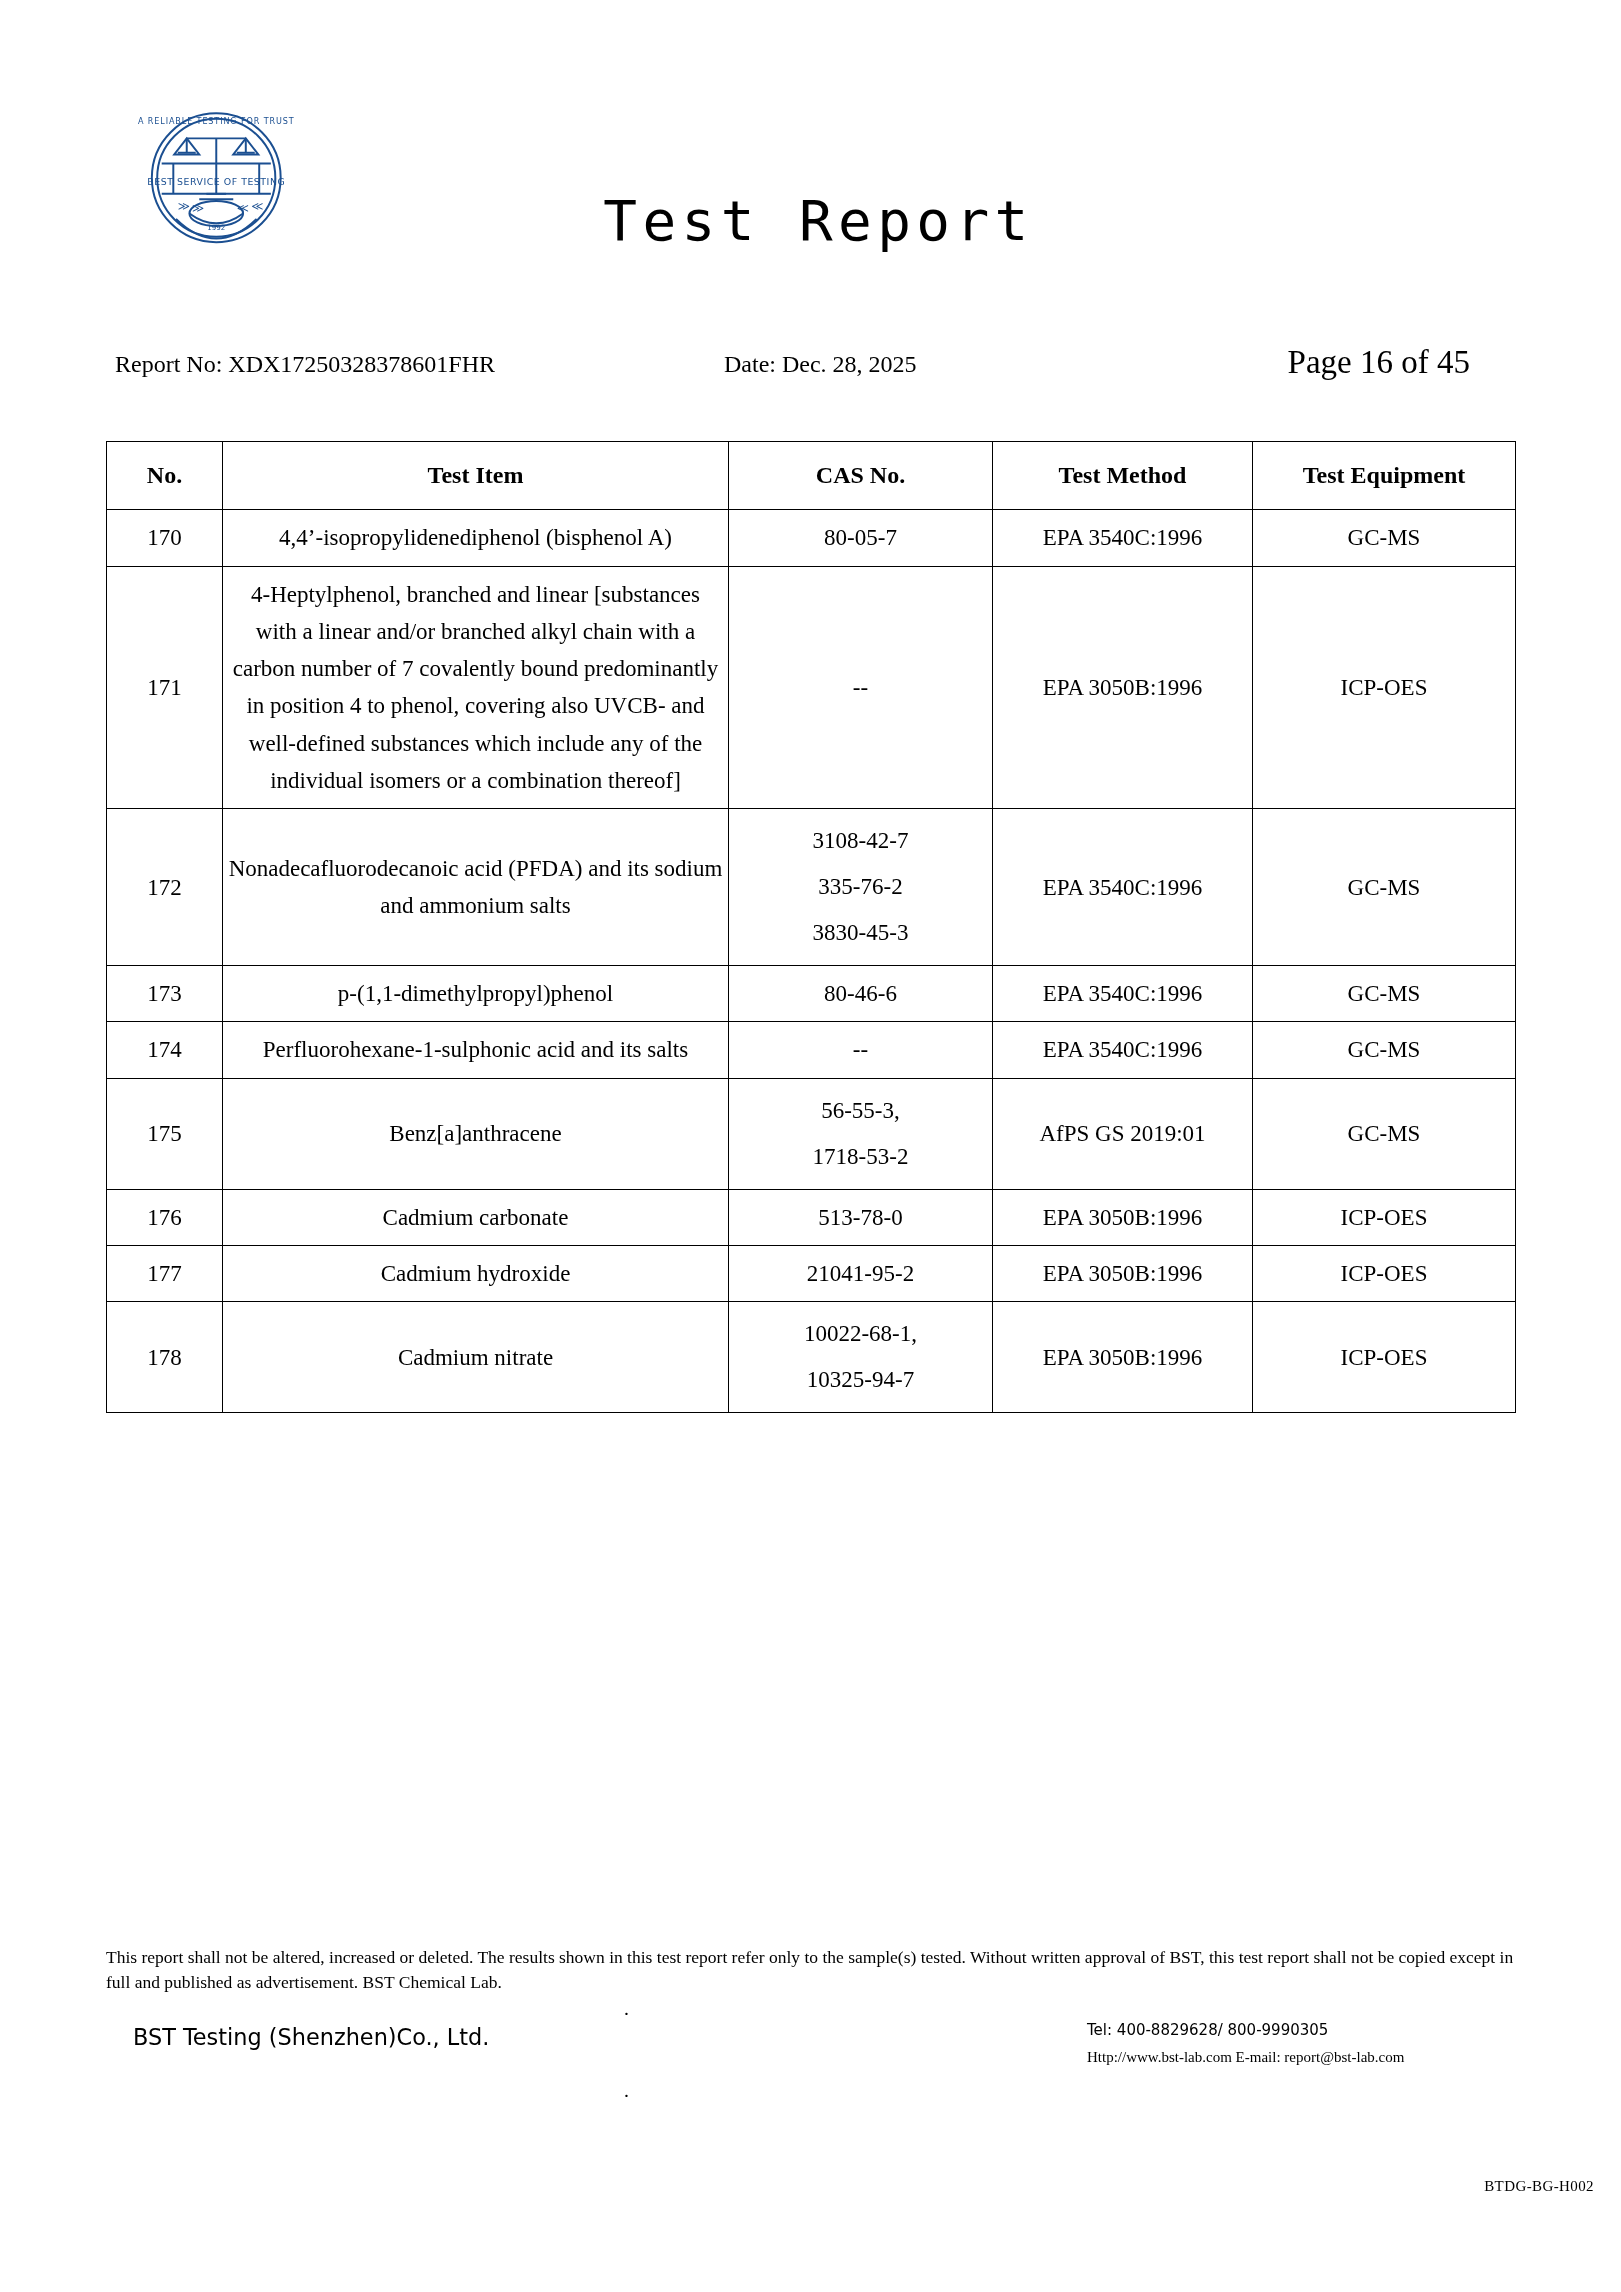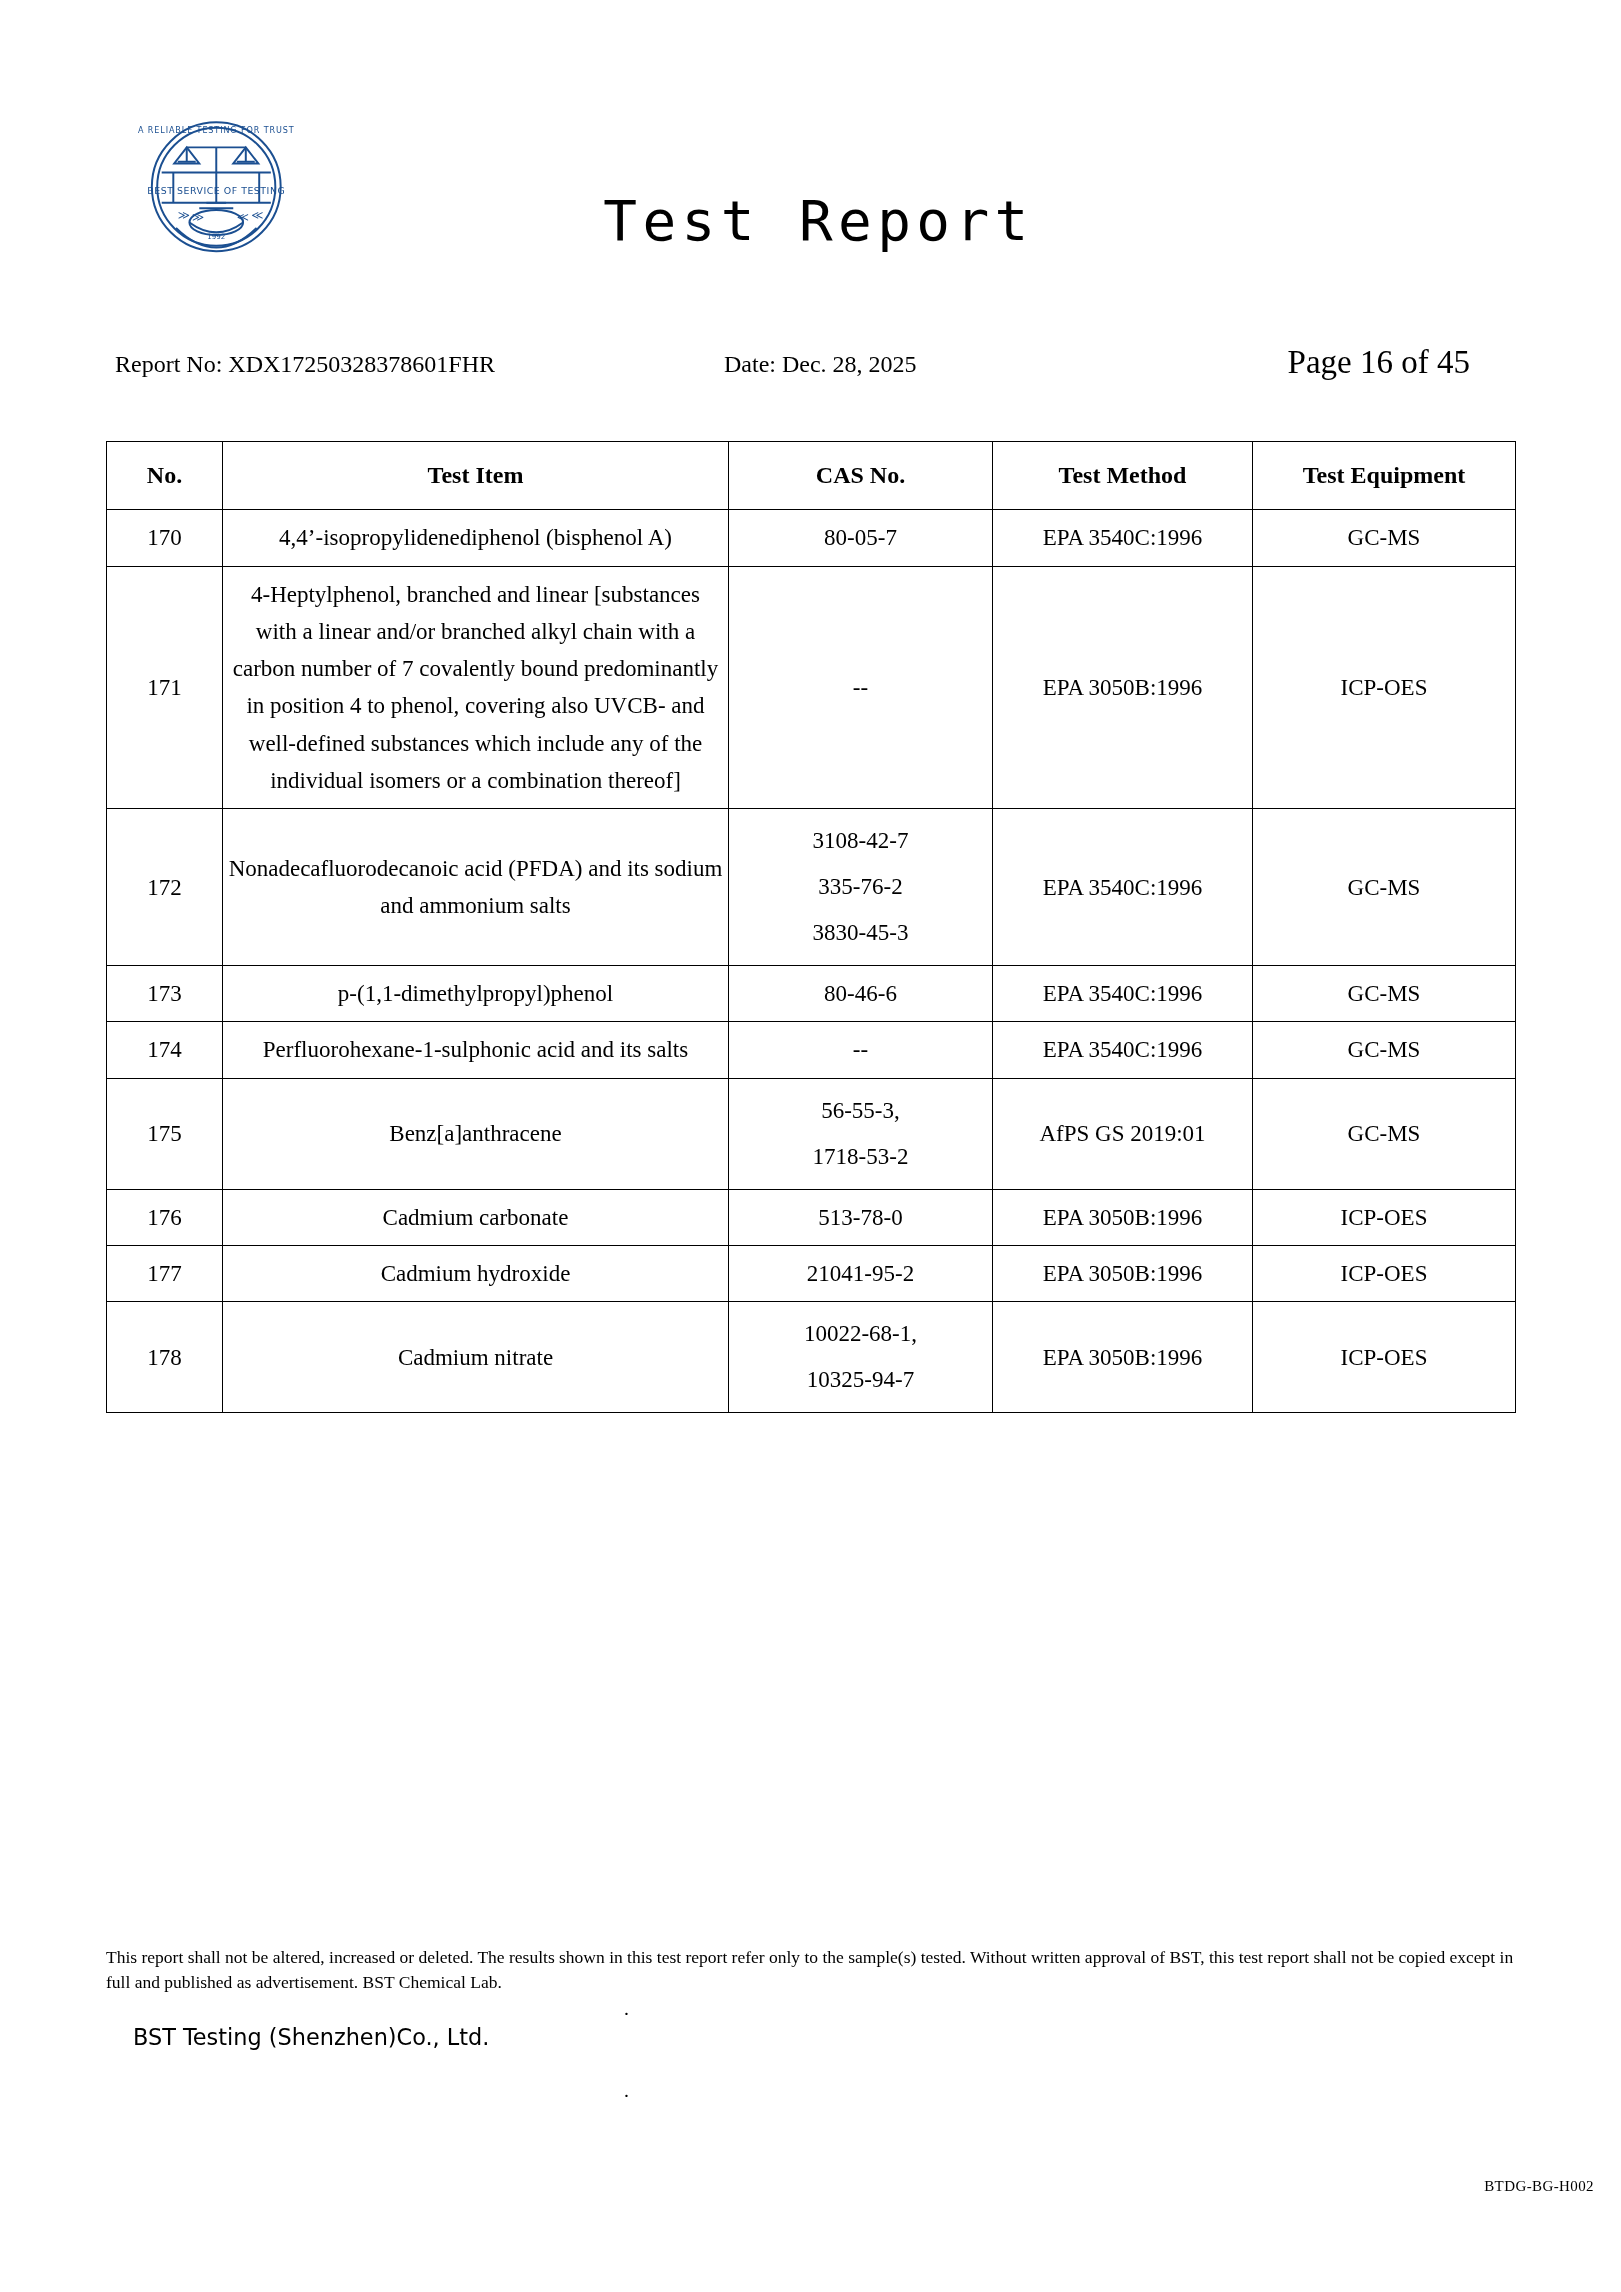--- a/index.html
+++ b/index.html
@@ -23,21 +23,21 @@
   }
 
   
   .header {
     position: relative;
     height: 242px;
   }
   .logo {
     position: absolute;
     left: 16px;
-    top: 108px;
+    top: 99px;
     width: 193px;
     height: 170px;
   }
   .logo svg { display: block; }
 
   .doc-title {
     position: absolute;
     left: 16px;
     right: 0;
     top: 188px;
@@ -324,18 +324,22 @@
       </tbody>
     </table>
   </div>
 
   <div class="disclaimer">This report shall not be altered, increased or deleted. The results shown in this test report refer only to the sample(s) tested. Without written approval of BST, this test report shall not be copied except in full and published as advertisement. BST Chemical Lab.</div>
 
   <div class="footer">
     <div class="company">BST Testing (Shenzhen)Co., Ltd.</div>
     <div class="dot-top">.</div>
     <div class="dot-bottom">.</div>
+    <div class="contact">
+      <div>Tel: 400-8829628/ 800-9990305</div>
+      <div class="line2">Http://www.bst-lab.com    E-mail: report@bst-lab.com</div>
+    </div>
   </div>
 
   <div class="doc-code">BTDG-BG-H002</div>
 
 </div>
 
 
 </body></html>

